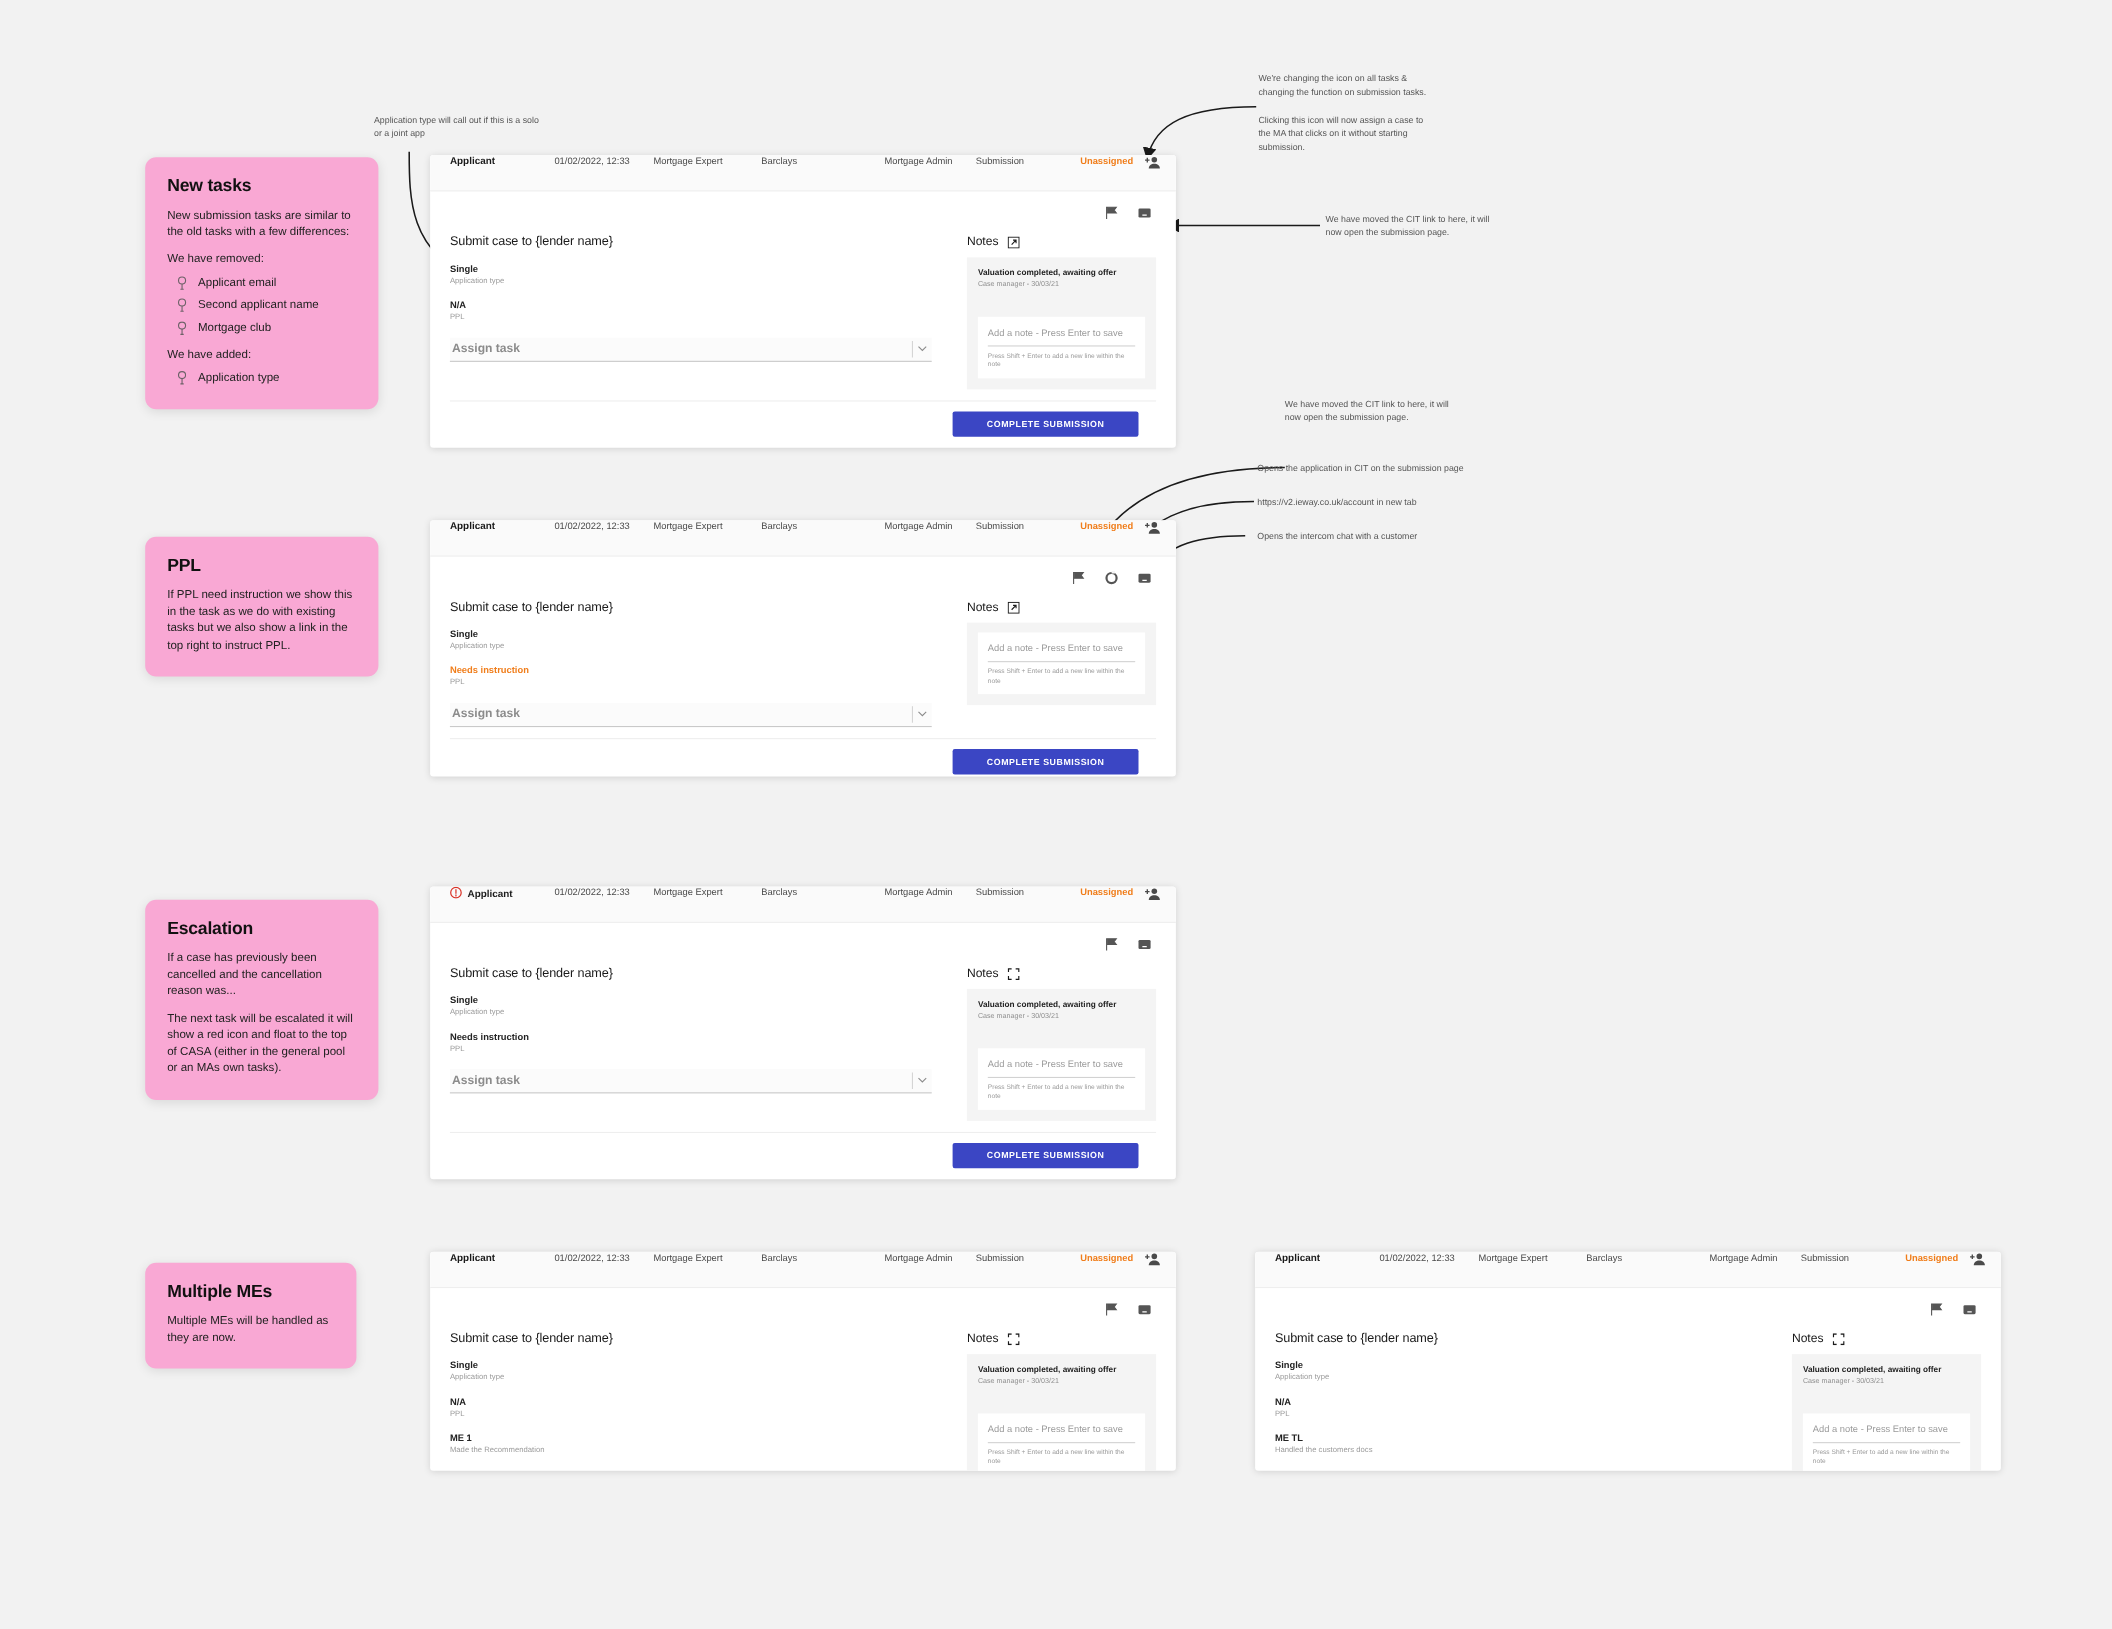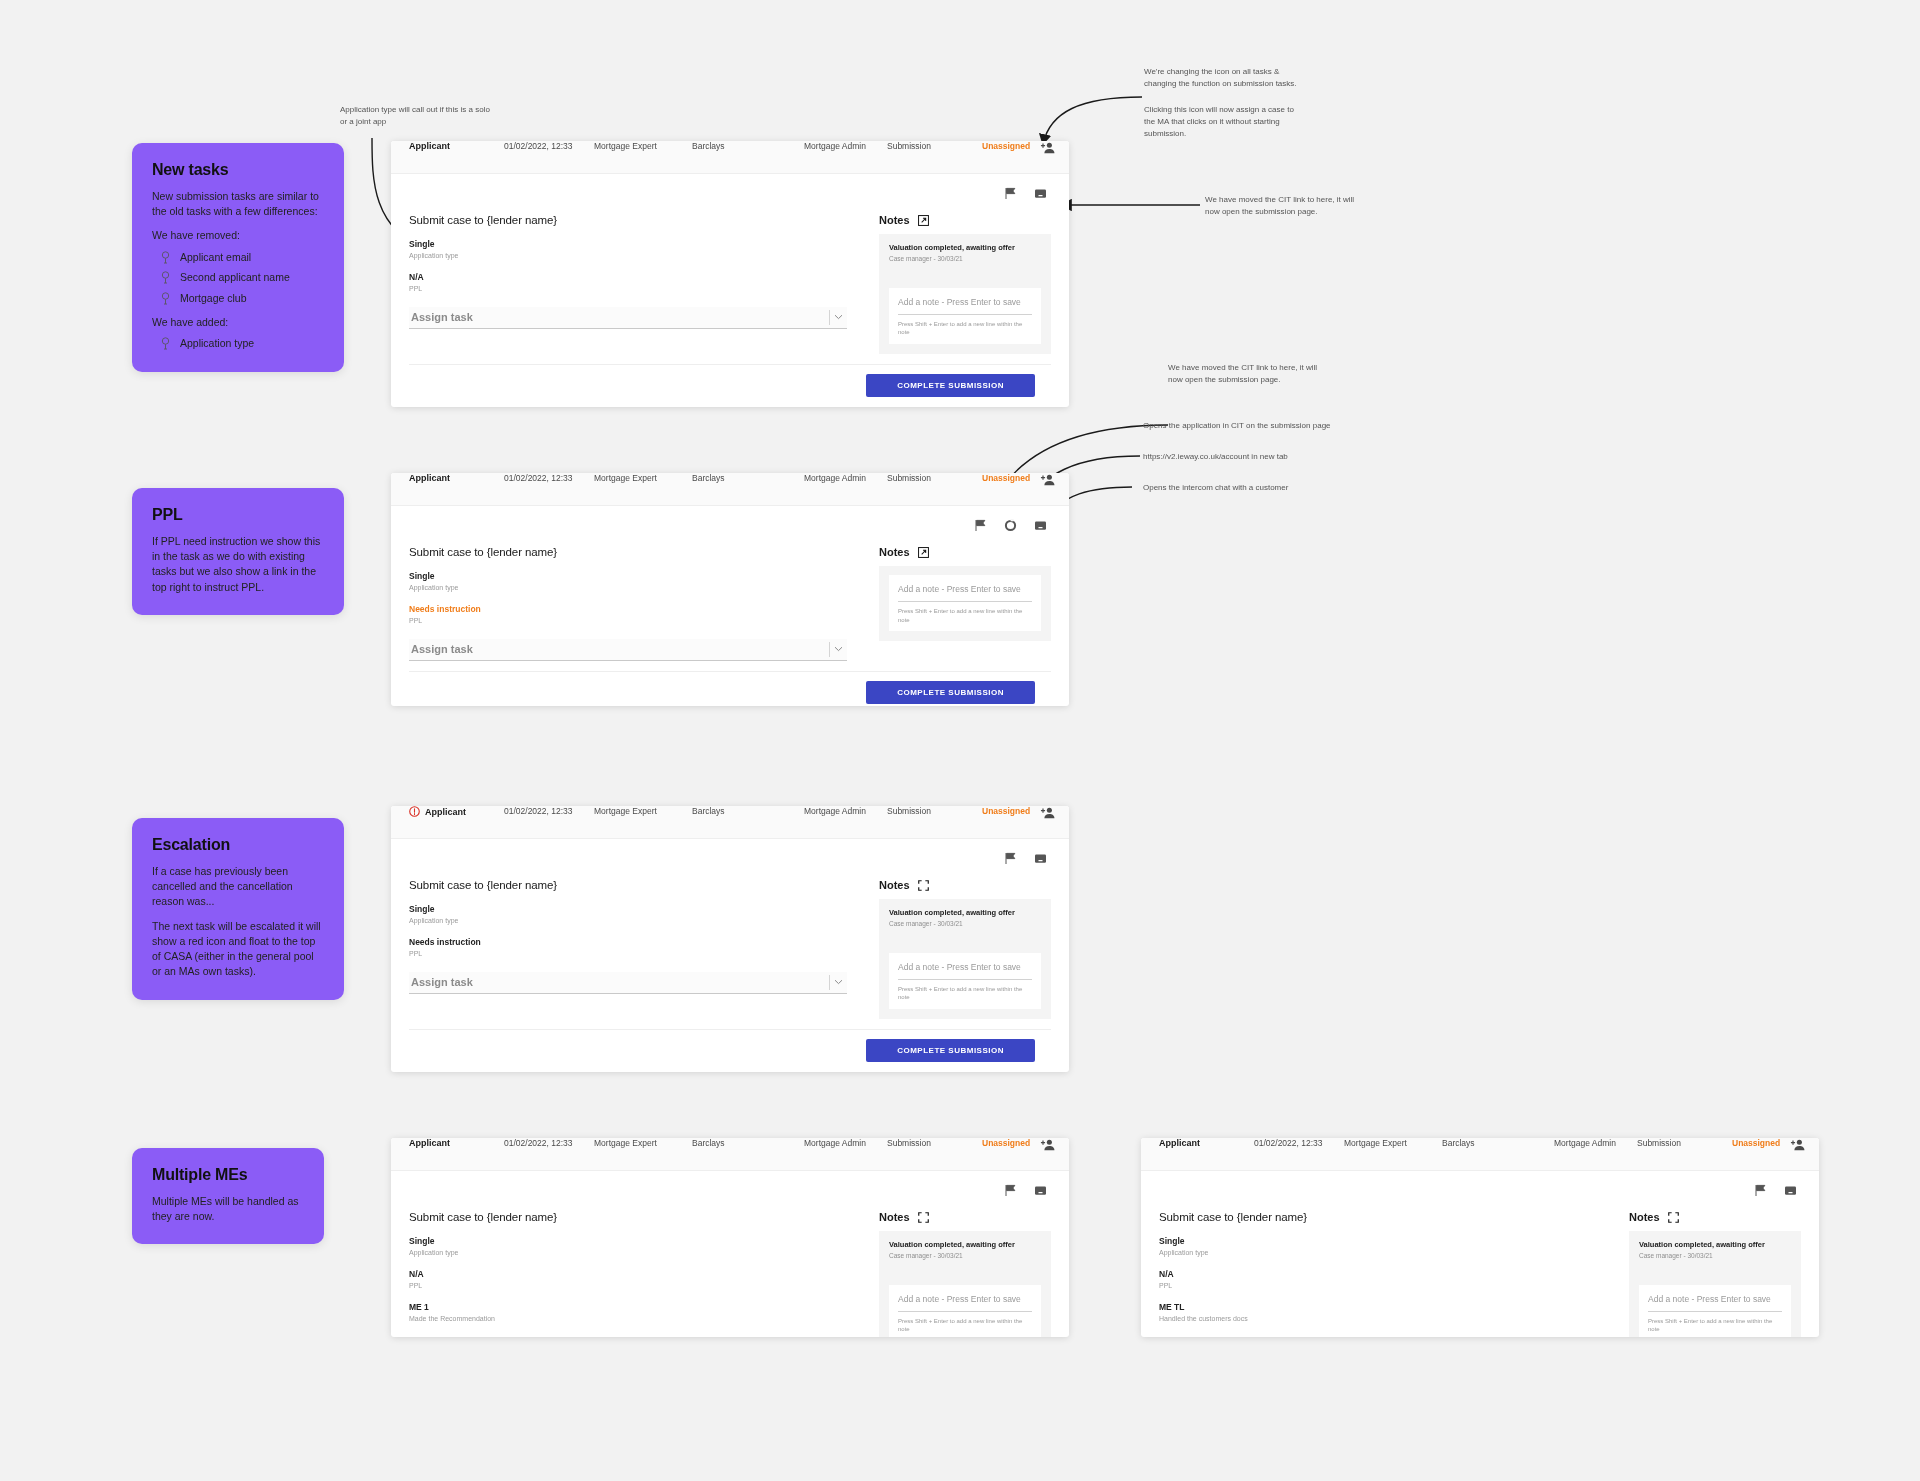--- a/index.html
+++ b/index.html
@@ -7,21 +7,21 @@
     width: 1920px; height: 1481px;
     background: #f2f2f2;
     font-family: "Liberation Sans", sans-serif;
     overflow: hidden;
   }
   #root { position: relative; width: 1920px; height: 1481px; }
 
   
   .note-card {
     position: absolute;
-    background: #8b5cf6;
+    background: #f9a8d4;
     border-radius: 10px;
     box-shadow: 0 2px 10px rgba(0,0,0,0.10);
     padding: 18px 20px 20px 20px;
   }
   .note-title {
     font-size: 16px; font-weight: 700; color: #111111;
     letter-spacing: -0.2px; margin-bottom: 10px;
   }
   .note-p {
     font-size: 10.5px; color: #222222; line-height: 1.45; margin-bottom: 9px;
@@ -91,21 +91,21 @@
   }
   .assign-select .ph { font-size: 11px; color: #8b8b8b; font-weight: 700; }
   .assign-select .divider {
     position: absolute; right: 17px; top: 3px; bottom: 3px; width: 1px; background: #d5d5d5;
   }
   .assign-select .chev { position: absolute; right: 4px; top: 7px; width: 9px; height: 6px; }
 
   .notes-head {
     display: flex; align-items: center; gap: 8px; margin-bottom: 8px;
   }
-  .notes-label { font-size: 11px; font-weight: 700; color: #1a1a1a; }
+  .notes-label { font-size: 11px; font-weight: 400; color: #1a1a1a; }
   .notes-exp { width: 11px; height: 11px; }
 
   .notes-panel { background: #f4f4f4; padding: 9px 10px 10px 10px; }
   .note-entry-title { font-size: 7.5px; font-weight: 700; color: #222; line-height: 1.3; }
   .note-entry-meta { font-size: 6.5px; color: #8f8f8f; margin-top: 2px; }
   .note-input-wrap { background: #ffffff; margin-top: 26px; padding: 9px 9px 0 9px; }
   .note-input {
     font-size: 8.5px; color: #9a9a9a; border-bottom: 1px solid #d2d2d2;
     padding-bottom: 7px;
   }

